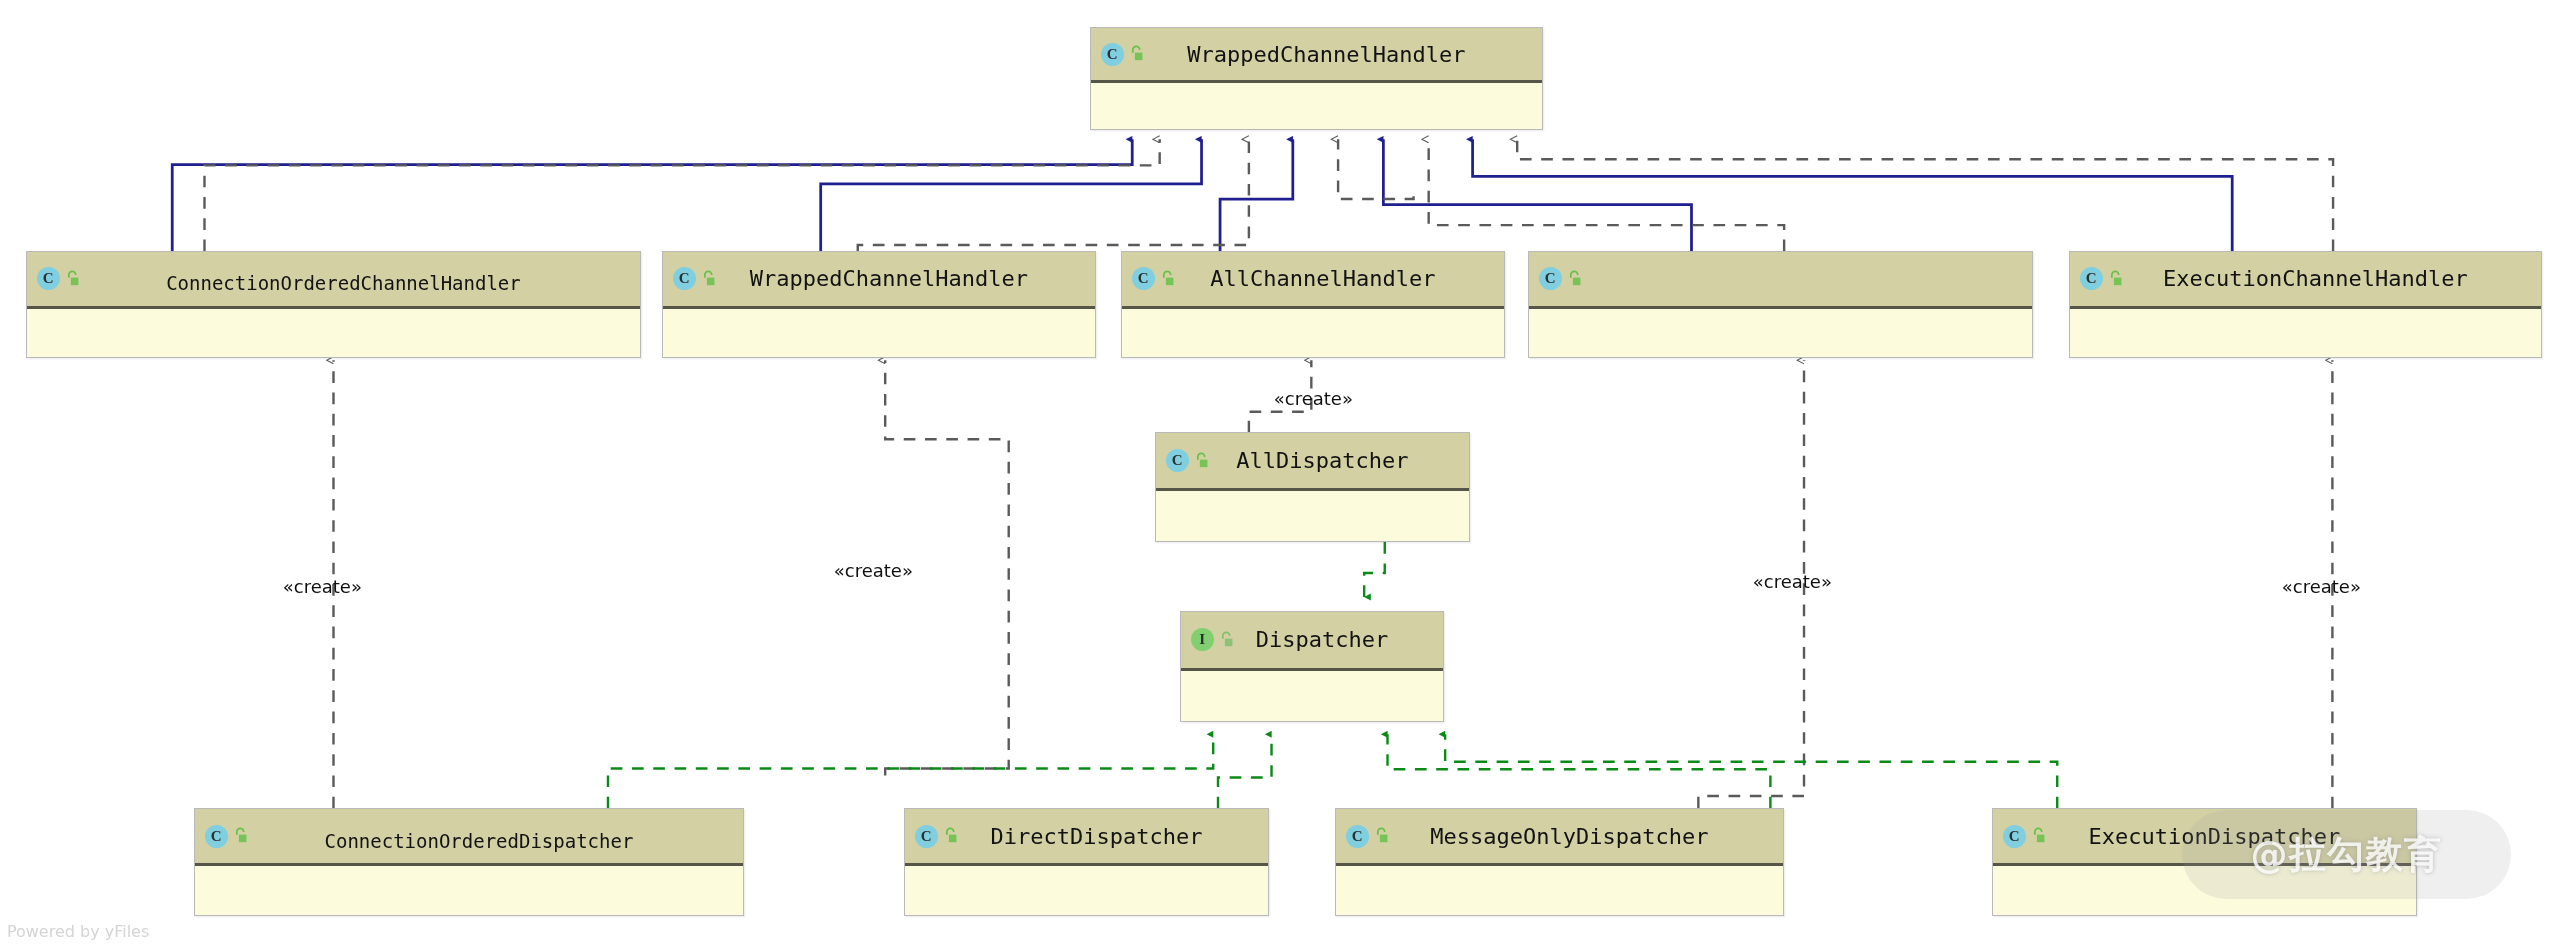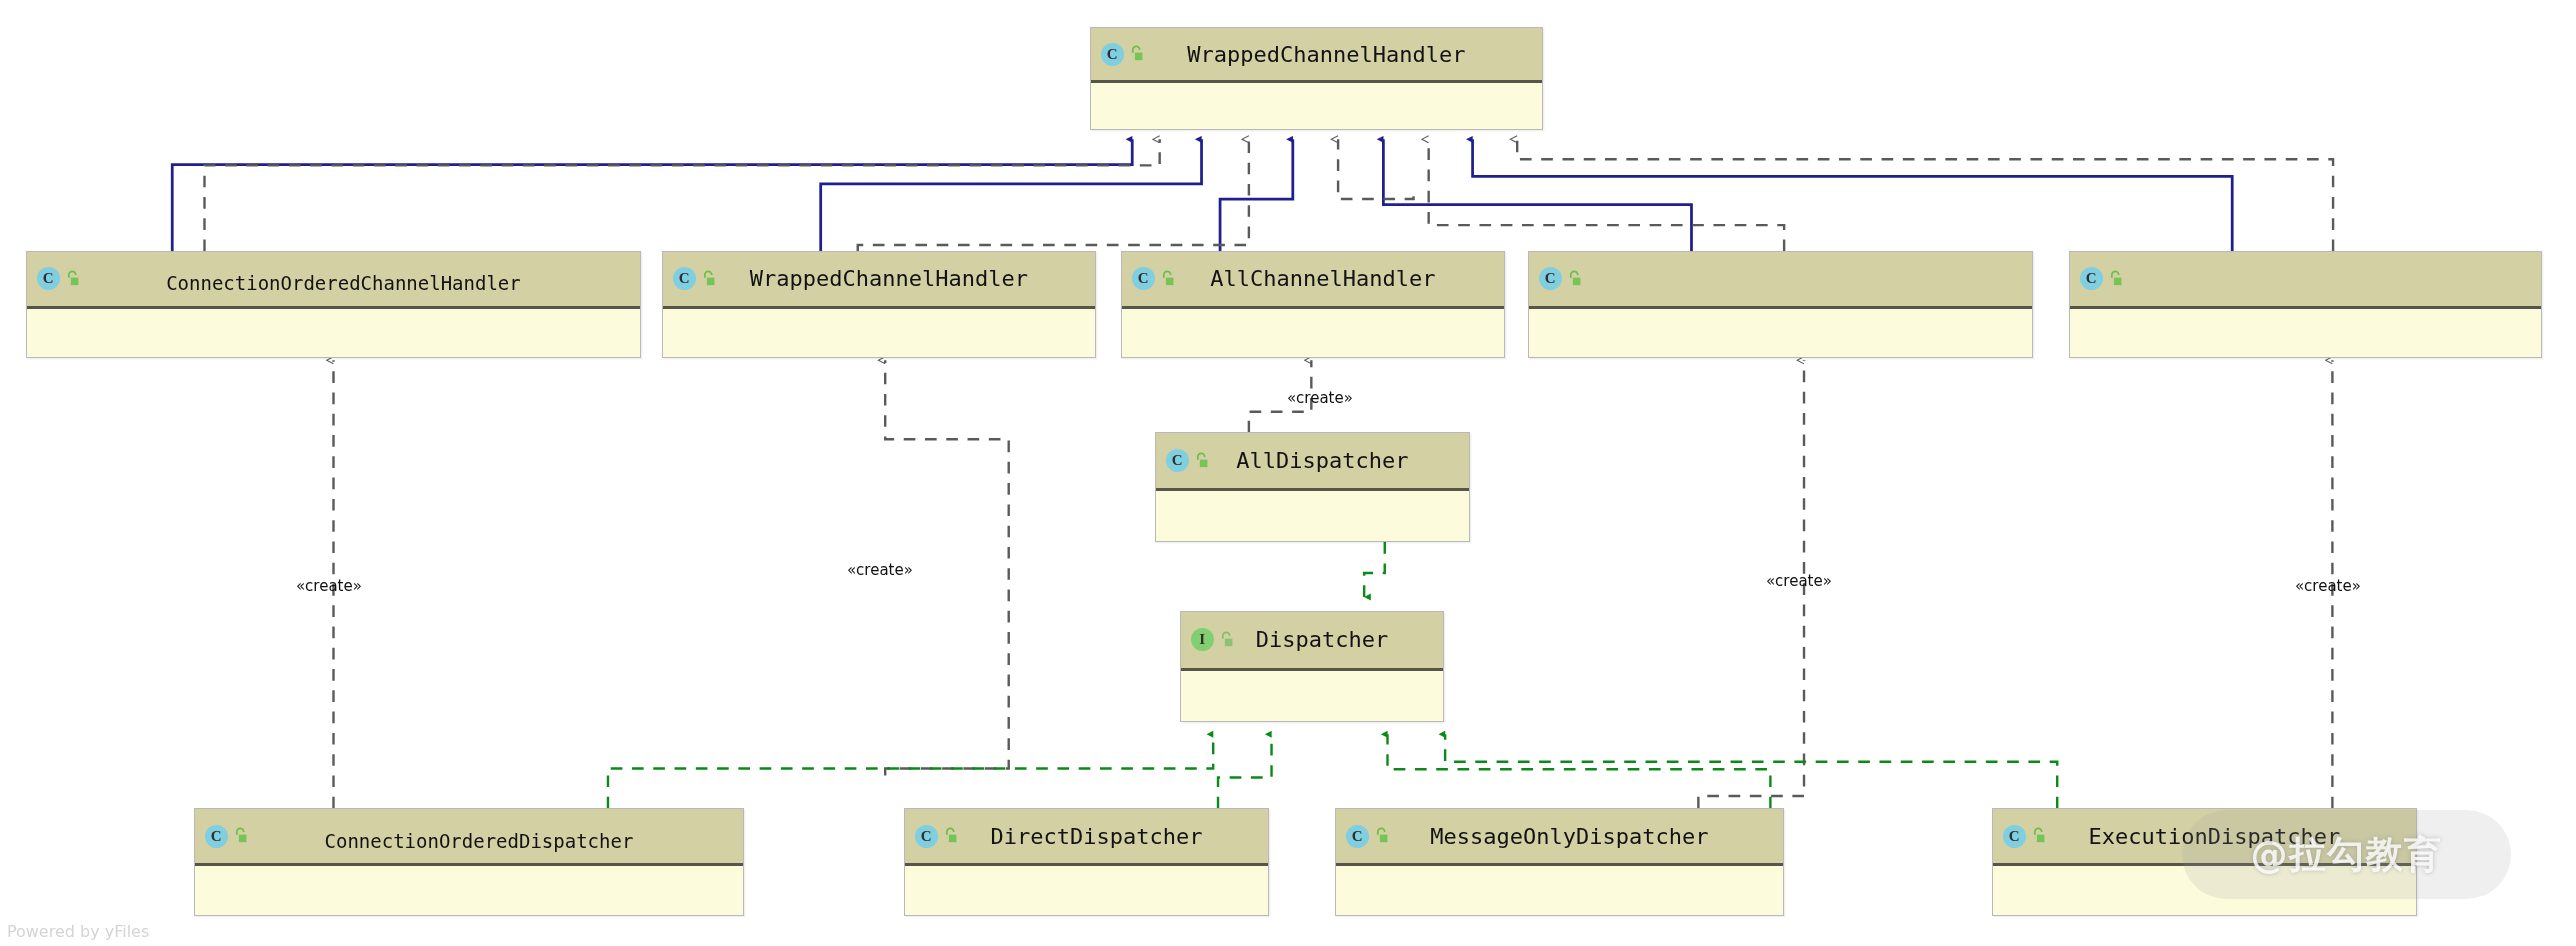--- a/index.html
+++ b/index.html
@@ -76,21 +76,21 @@
     font-size: 22px;
     letter-spacing: 0px;
     color: #121212;
     white-space: nowrap;
     padding-right: 36px;
   }
   .uml-title.tight { font-size: 19px; margin-top: 9px; }
   .edge-label {
     position: absolute;
     font-family: "DejaVu Sans", sans-serif;
-    font-size: 15px;
+    font-size: 18px;
     color: #101010;
     white-space: nowrap;
     transform: translate(-100%, -50%);
     padding-right: 4.1px;
   }
   #yfiles-credit {
     position: absolute;
     left: 6.9px;
     top: 922px;
     font-family: "DejaVu Sans", sans-serif;
@@ -245,20 +245,21 @@
 
   <div class="uml-node" style="left: 2069px; top: 251px; width: 473px; height: 107px;">
     <div class="uml-header">
       <span class="type-badge type-class">C</span>
       <span class="lock-icon">
         <svg viewBox="0 0 24 26" width="16.5" height="18" aria-hidden="true">
           <path d="M7 11 L7 7 a5 5 0 0 1 10 0" fill="none" stroke="#6cc04a" stroke-width="2.6"></path>
           <rect x="10" y="11" width="11" height="11" fill="#77c456"></rect>
         </svg>
       </span>
+      <span class="uml-title">ExecutionChannelHandler</span>
     </div>
     <div class="uml-body"></div>
   </div>
 
   <div class="uml-node" style="left: 1155px; top: 432px; width: 315px; height: 110px;">
     <div class="uml-header">
       <span class="type-badge type-class">C</span>
       <span class="lock-icon">
         <svg viewBox="0 0 24 26" width="16.5" height="18" aria-hidden="true">
           <path d="M7 11 L7 7 a5 5 0 0 1 10 0" fill="none" stroke="#6cc04a" stroke-width="2.6"></path>

